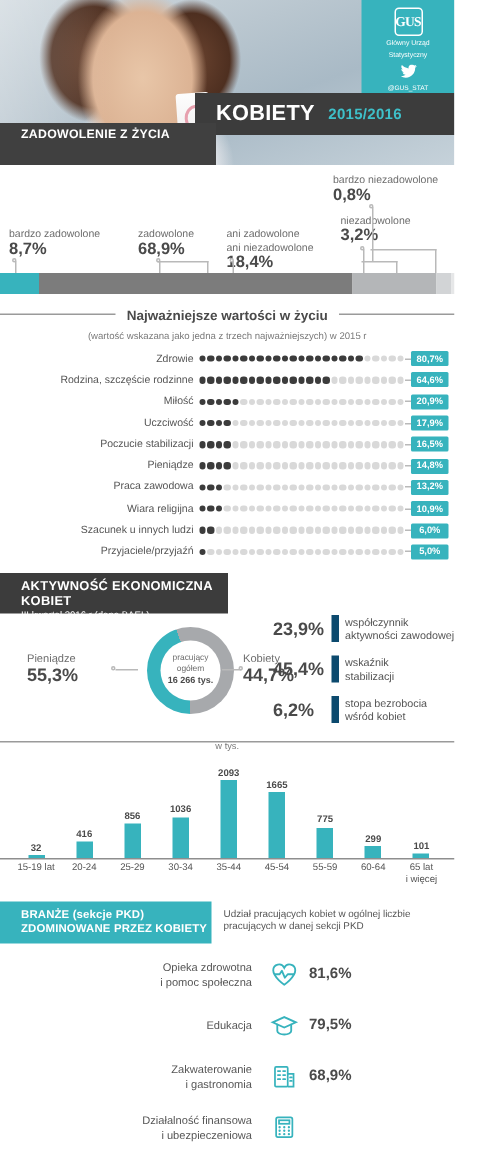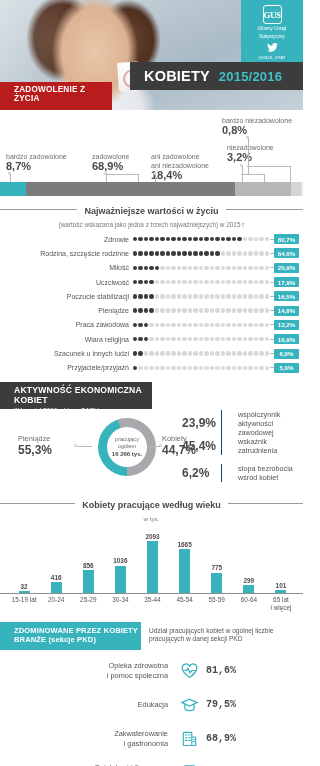--- a/index.html
+++ b/index.html
@@ -53,25 +53,25 @@
   .logo-line { color: #ffffff; font-size: 4.6px; line-height: 6px; text-align: center; margin-top: 2px; }
   .tw-icon { color: #ffffff; font-size: 10px; line-height: 10px; margin-top: 3px; }
   .tw-handle { color: #ffffff; font-size: 4.4px; margin-top: 1px; }
 
   .title-bar {
     position: absolute; left: 130px; top: 62px; width: 173px; height: 28px;
     background: #3c3c3c;
     display: flex; align-items: center; gap: 9px; padding-left: 14px;
   }
   .title-main { color: #ffffff; font-size: 14.5px; font-weight: bold; letter-spacing: .2px; }
-  .title-years { color: #3ec0c9; font-size: 13px; font-weight: bold; letter-spacing: .2px; }
+  .title-years { color: #3ec0c9; font-size: 10px; font-weight: bold; letter-spacing: .2px; }
 
   .sat-banner {
-    position: absolute; left: 0; top: 82px; width: 112px; height: 28px;
-    background: #b91c1c; color: #ffffff;
+    position: absolute; left: 0; top: 82px; width: 144px; height: 28px;
+    background: #404040; color: #ffffff;
     padding: 3px 0 0 14px;
   }
   .sat-banner h2 { font-size: 8.2px; font-weight: bold; letter-spacing: .2px; }
   .sat-banner p { font-size: 7.6px; margin-top: 2px; font-weight: normal; }
 
   
   .sat-wrap { position: relative; height: 86px; }
   .sat-lbl { position: absolute; font-size: 7px; line-height: 9px; color: #6d6d6d; }
   .sat-lbl b { display: block; font-size: 11px; color: #4a4a4a; margin-top: 1px; }
   .lead { position: absolute; width: 1px; background: #b9b9b9; }
@@ -119,21 +119,21 @@
     background: #fff; display: flex; flex-direction: column; align-items: center; justify-content: center;
   }
   .donut-hole .t1 { font-size: 5.6px; color: #6d6d6d; line-height: 7px; }
   .donut-hole .t2 { font-size: 6px; font-weight: bold; color: #4a4a4a; margin-top: 1px; }
 
   .econ-side { position: absolute; font-size: 7.4px; color: #6d6d6d; }
   .econ-side b { display: block; font-size: 12px; color: #4a4a4a; margin-top: 0px; }
 
   .kpi { position: absolute; display: flex; align-items: center; gap: 5px; }
   .kpi .num { font-size: 12px; font-weight: bold; color: #4a4a4a; width: 34px; }
-  .kpi .txt { font-size: 7.2px; line-height: 9px; color: #555; border-left: 1px solid #0c4a6e; padding-left: 16px; }
+  .kpi .txt { font-size: 7.2px; line-height: 9px; color: #555; border-left: 5px solid #0c4a6e; padding-left: 4px; }
 
   
   .agewrap { position: relative; height: 105px; margin-top: 2px; }
   .w-tys { text-align: center; font-size: 6.2px; color: #7a7a7a; margin-top: 3px; }
   .bars { position: absolute; left: 8px; right: 6px; top: 18px; height: 60px; display: flex; align-items: flex-end; }
   .bcol { flex: 1; display: flex; flex-direction: column; align-items: center; justify-content: flex-end; height: 100%; }
   .bval { font-size: 6.4px; font-weight: bold; color: #4a4a4a; margin-bottom: 1.5px; }
   .bbar { width: 11px; background: #37b3bd; }
   .axis { position: absolute; left: 0; right: 0; top: 78px; height: 1.4px; background: #8e8e8e; }
   .xlabels { position: absolute; left: 8px; right: 6px; top: 81px; display: flex; }
@@ -143,21 +143,21 @@
   .pkd-head { display: flex; height: 28px; margin-top: 2px; }
   .pkd-left {
     width: 141px; background: #37b3bd; color: #fff; padding: 4px 0 0 14px;
   }
   .pkd-left h3 { font-size: 7.6px; font-weight: bold; line-height: 9.5px; letter-spacing: .1px; }
   .pkd-right { flex: 1; padding: 5px 6px 0 8px; font-size: 6.6px; line-height: 8.5px; color: #555; }
 
   .pkd-row { display: flex; align-items: center; height: 34px; }
   .pkd-name { width: 176px; text-align: right; font-size: 7.4px; line-height: 9.5px; color: #555; padding-right: 8px; }
   .pkd-ico { width: 26px; display: flex; align-items: center; justify-content: center; color: #37b3bd; }
-  .pkd-val { font-size: 10px; font-weight: bold; color: #4a4a4a; padding-left: 4px; font-family: Liberation Mono, monospace; }
+  .pkd-val { font-size: 10px; font-weight: bold; color: #4a4a4a; padding-left: 4px; }
 </style>
 </head>
 <body>
 
 <div class="hero">
   <div class="photo"></div>
   <div class="photo-cup"></div>
   <div class="photo-fade"></div>
 
   <div class="logo-box">
@@ -595,33 +595,32 @@
   <div class="dotnub" style="left:159px; top:62.5px;"></div>
 
   <div class="kpi" style="left:182px; top:28px;">
     <div class="num">23,9%</div>
     <div class="txt" style="white-space:pre-line;">współczynnik
 aktywności zawodowej</div>
   </div>
   <div class="kpi" style="left:182px; top:55px;">
     <div class="num">45,4%</div>
     <div class="txt" style="white-space:pre-line;">wskaźnik
-zatrudnienia</div>
+stabilizacji</div>
   </div>
   <div class="kpi" style="left:182px; top:82px;">
     <div class="num">6,2%</div>
     <div class="txt" style="white-space:pre-line;">stopa bezrobocia
 wśród kobiet</div>
   </div>
 </div>
 
 <div>
   <div class="rule-head">
     <div class="line"></div>
-    <span>Kobiety pracujące według wieku</span>
   </div>
   <div class="agewrap">
     <div class="w-tys">w tys.</div>
     <div class="bars" id="age-bars">
         <div class="bcol">
           <div class="bval">32</div>
           <div class="bbar" style="height: 1.5px; background: rgb(55, 179, 189);"></div>
         </div>
         <div class="bcol">
           <div class="bval">416</div>
@@ -668,22 +667,22 @@
         <div class="xlab" style="white-space: pre-line;">60-64</div>
         <div class="xlab" style="white-space: pre-line;">65 lat
 i więcej</div>
       </div>
   </div>
 </div>
 
 <div>
   <div class="pkd-head">
     <div class="pkd-left">
+      <h3>BRANŻE (sekcje PKD)</h3>
       <h3>ZDOMINOWANE PRZEZ KOBIETY</h3>
-      <h3>BRANŻE (sekcje PKD)</h3>
     </div>
     <div class="pkd-right">Udział pracujących kobiet w ogólnej liczbie pracujących w danej sekcji PKD</div>
   </div>
   <div id="pkd-rows" style="margin-top:4px;">
       <div class="pkd-row">
         <div class="pkd-name" style="white-space: pre-line;">Opieka zdrowotna
 i pomoc społeczna</div>
         <div class="pkd-ico">
           <svg width="19" height="17" viewBox="0 0 24 22" fill="none" stroke="#37b3bd" stroke-width="1.6">
             <path d="M12 20S2.5 13.5 2.5 7.6A5 5 0 0 1 12 5.4a5 5 0 0 1 9.5 2.2C21.5 13.5 12 20 12 20z"></path>

